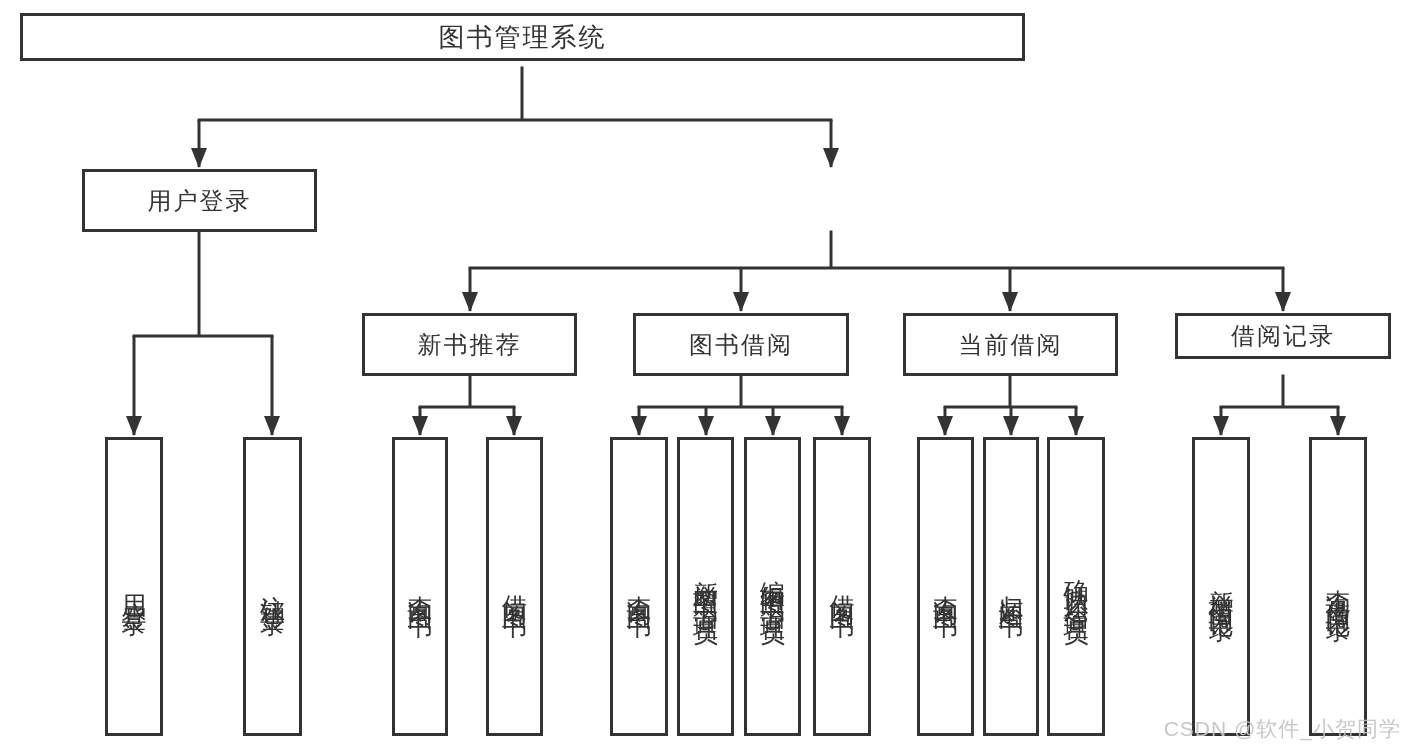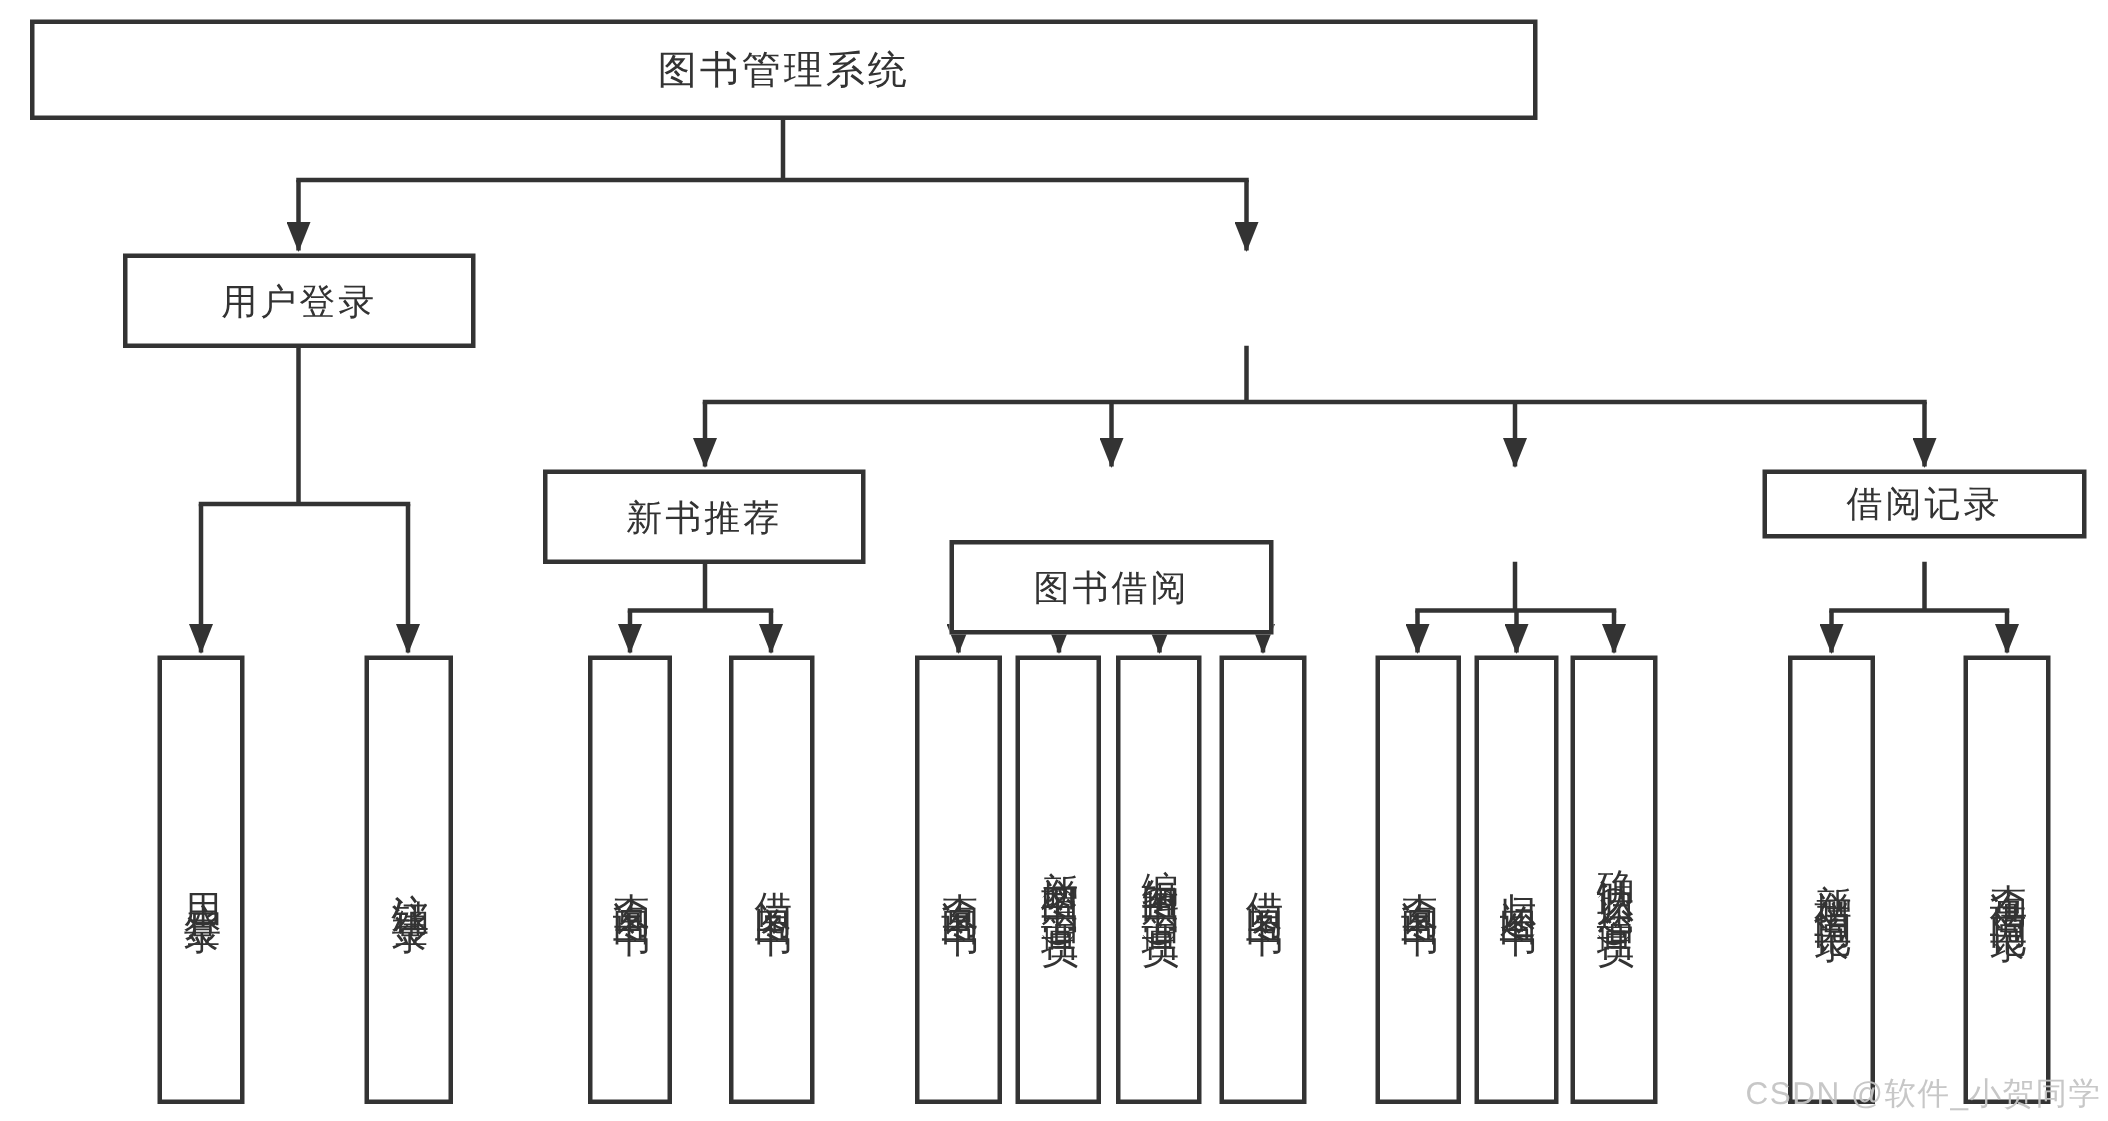--- a/index.html
+++ b/index.html
@@ -100,33 +100,36 @@
       <line x1="773" y1="407" x2="773" y2="435" marker-end="url(#arw)"></line>
       <line x1="842" y1="407" x2="842" y2="435" marker-end="url(#arw)"></line>
       <line x1="945" y1="407" x2="945" y2="435" marker-end="url(#arw)"></line>
       <line x1="1011" y1="407" x2="1011" y2="435" marker-end="url(#arw)"></line>
       <line x1="1076" y1="407" x2="1076" y2="435" marker-end="url(#arw)"></line>
       <line x1="1221" y1="407" x2="1221" y2="435" marker-end="url(#arw)"></line>
       <line x1="1338" y1="407" x2="1338" y2="435" marker-end="url(#arw)"></line>
     </g>
   </svg>
 
-  <div class="box h root" style="left:20px; top:13px; width:1005px; height:67px;">
+  <div class="box h root" style="left:20px; top:13px; width:1005px; height:48px;">
     <span>图书管理系统</span>
   </div>
 
   <div class="box h" style="left:82px; top:169px; width:235px; height:63px;">
     <span>用户登录</span>
   </div>
 
   <div class="box h" style="left:362px; top:313px; width:215px; height:63px;align-items:center;">
     <span>新书推荐</span>
   </div>
-  <div class="box h" style="left:633px; top:313px; width:216px; height:63px;margin-top:47px;">
+  <div class="box h" style="left:633px; top:313px; width:216px; height:63px;">
     <span>图书借阅</span>
+  </div>
+  <div class="box h" style="left:903px; top:313px; width:215px; height:63px;">
+    <span>当前借阅</span>
   </div>
   <div class="box h" style="left:1175px; top:313px; width:216px; height:46px;">
     <span>借阅记录</span>
   </div>
 
   <div class="box v" style="left:105px; top:437px; width:58px; height:299px;">
     <span>用户登录</span>
   </div>
   <div class="box v" style="left:243px; top:437px; width:59px; height:299px;">
     <span>注销登录</span>

